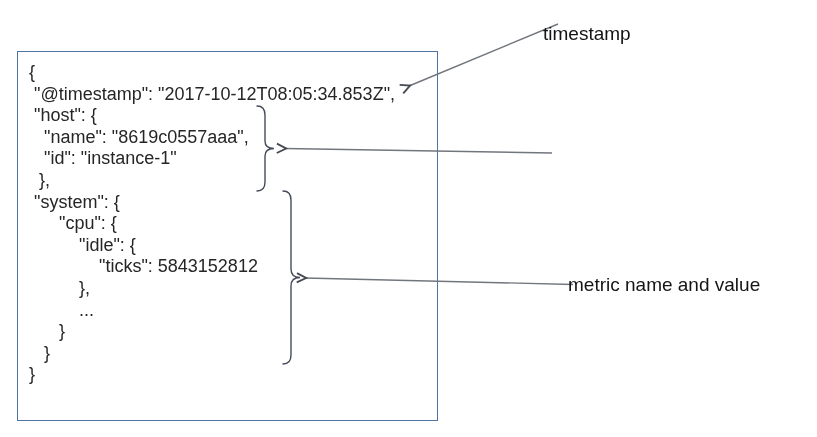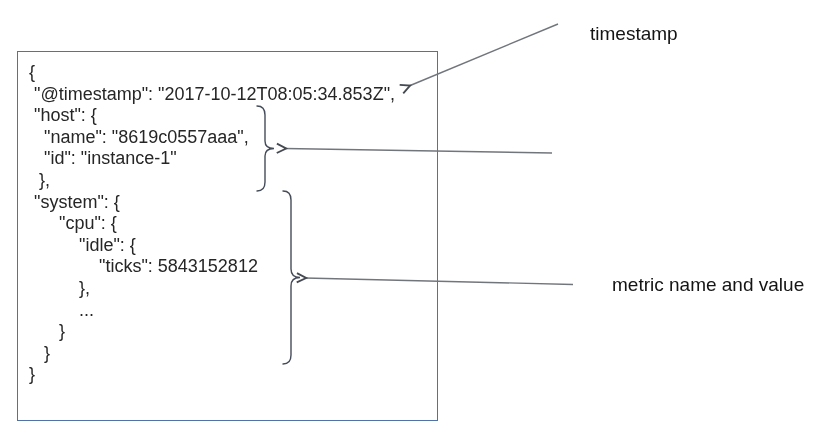--- a/index.html
+++ b/index.html
@@ -55,23 +55,23 @@
     stroke-width: 1.6;
   }
   .label {
     position: absolute;
     font-family: "Liberation Sans", sans-serif;
     font-size: 19px;
     line-height: 24px;
     color: var(--label-text, #141414);
     white-space: nowrap;
   }
-  #label-timestamp  { left: 590px; top: 22px; }
+  #label-timestamp  { left: 543px; top: 22px; }
   #label-dimensions { left: 571px; top: 141px; }
-  #label-metric     { left: 612px; top: 273px; }
+  #label-metric     { left: 568px; top: 273px; }
 </style>
 </head>
 <body>
 
 <div class="stage">
 
   <div class="json-box">
     <pre class="code"><div class="code-line">{</div><div class="code-line"> "@timestamp": "2017-10-12T08:05:34.853Z",</div><div class="code-line"> "host": {</div><div class="code-line">   "name": "8619c0557aaa",</div><div class="code-line">   "id": "instance-1"</div><div class="code-line">  },</div><div class="code-line"> "system": {</div><div class="code-line">      "cpu": {</div><div class="code-line">          "idle": {</div><div class="code-line">              "ticks": 5843152812</div><div class="code-line">          },</div><div class="code-line">          ...</div><div class="code-line">      }</div><div class="code-line">   }</div><div class="code-line">}</div></pre>
   </div>
 

